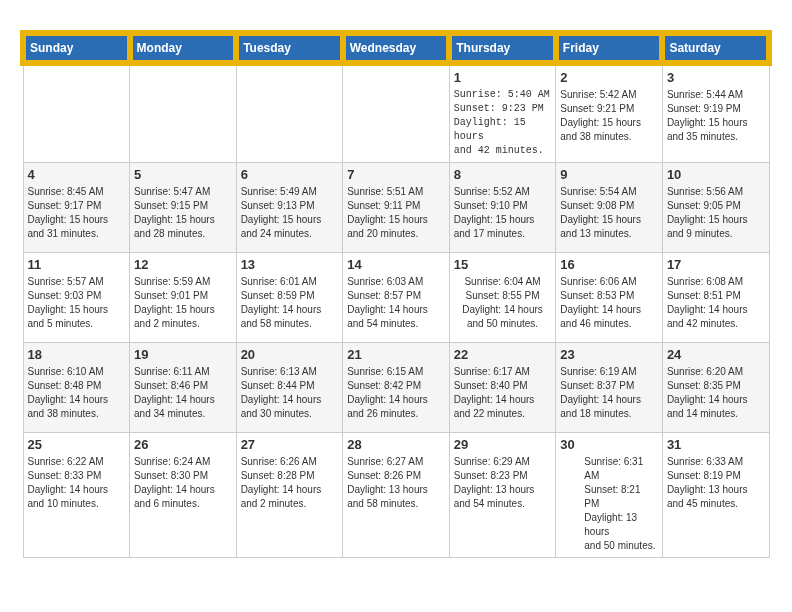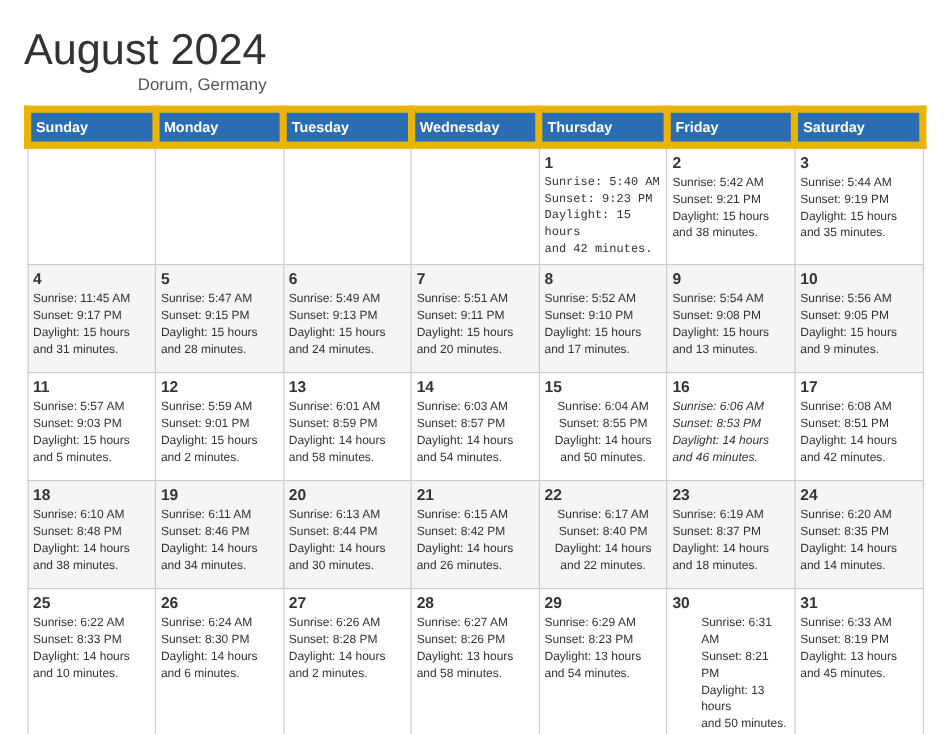--- a/index.html
+++ b/index.html
@@ -89,24 +89,20 @@
       color: #333;
     }
     .empty-cell {
       background: #fff;
     }
   </style>
 </head>
 <body>
 
 <div class="header">
-  <div class="title-block">
-    <div class="month-title">August 2024</div>
-    <div class="location">Dorum, Germany</div>
-  </div>
 </div>
 
 <table>
   <thead>
     <tr>
     <th>Sunday</th>
         <th>Monday</th>
         <th>Tuesday</th>
         <th>Wednesday</th>
         <th>Thursday</th>
@@ -138,21 +134,21 @@
           <div class="day-number">3</div>
           <div class="day-info" style="white-space: pre-line;">Sunrise: 5:44 AM
 Sunset: 9:19 PM
 Daylight: 15 hours
 and 35 minutes.</div>
         </td>
       </tr>
       <tr>
         <td>
           <div class="day-number">4</div>
-          <div class="day-info" style="white-space: pre-line;">Sunrise: 11:45 AM
+          <div class="day-info" style="white-space: pre-line;">Sunrise: 8:45 AM
 Sunset: 9:17 PM
 Daylight: 15 hours
 and 31 minutes.</div>
         </td>
         <td>
           <div class="day-number">5</div>
           <div class="day-info" style="white-space: pre-line;">Sunrise: 5:47 AM
 Sunset: 9:15 PM
 Daylight: 15 hours
 and 28 minutes.</div>
@@ -224,21 +220,21 @@
         </td>
         <td>
           <div class="day-number">15</div>
           <div class="day-info" style="white-space: pre-line; text-align: center;">Sunrise: 6:04 AM
 Sunset: 8:55 PM
 Daylight: 14 hours
 and 50 minutes.</div>
         </td>
         <td>
           <div class="day-number">16</div>
-          <div class="day-info" style="white-space: pre-line; font-style: italic;">Sunrise: 6:06 AM
+          <div class="day-info" style="white-space: pre-line;">Sunrise: 6:06 AM
 Sunset: 8:53 PM
 Daylight: 14 hours
 and 46 minutes.</div>
         </td>
         <td>
           <div class="day-number">17</div>
           <div class="day-info" style="white-space: pre-line;">Sunrise: 6:08 AM
 Sunset: 8:51 PM
 Daylight: 14 hours
 and 42 minutes.</div>
@@ -268,21 +264,21 @@
         </td>
         <td>
           <div class="day-number">21</div>
           <div class="day-info" style="white-space: pre-line;">Sunrise: 6:15 AM
 Sunset: 8:42 PM
 Daylight: 14 hours
 and 26 minutes.</div>
         </td>
         <td>
           <div class="day-number">22</div>
-          <div class="day-info" style="white-space: pre-line; text-align: center;">Sunrise: 6:17 AM
+          <div class="day-info" style="white-space: pre-line;">Sunrise: 6:17 AM
 Sunset: 8:40 PM
 Daylight: 14 hours
 and 22 minutes.</div>
         </td>
         <td>
           <div class="day-number">23</div>
           <div class="day-info" style="white-space: pre-line;">Sunrise: 6:19 AM
 Sunset: 8:37 PM
 Daylight: 14 hours
 and 18 minutes.</div>

